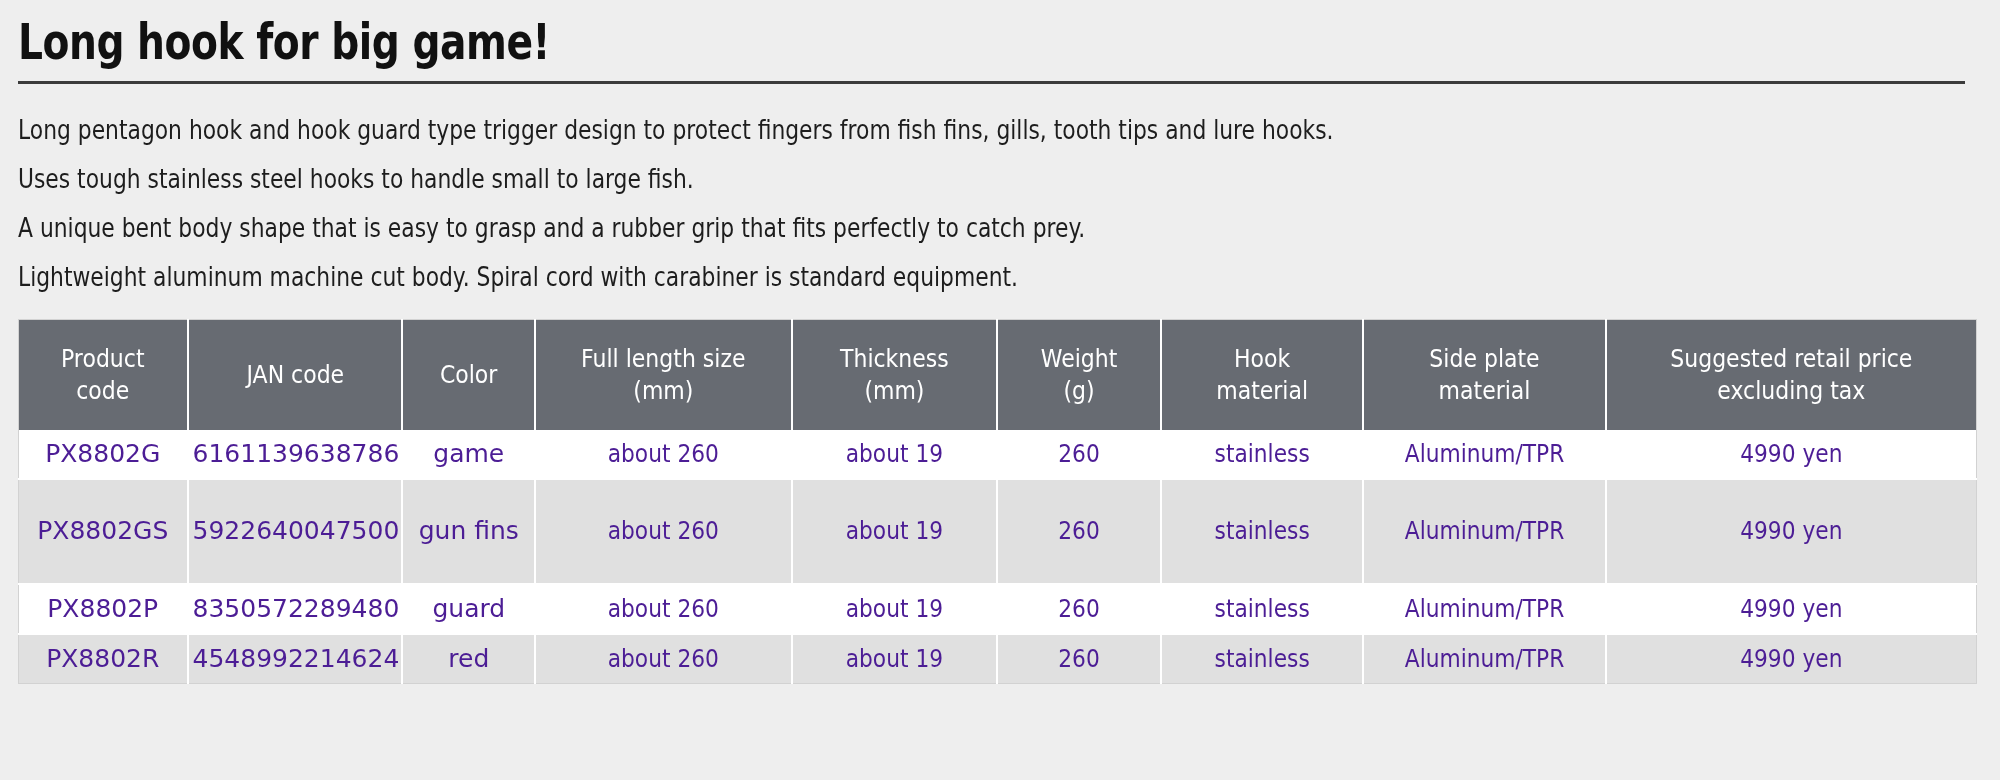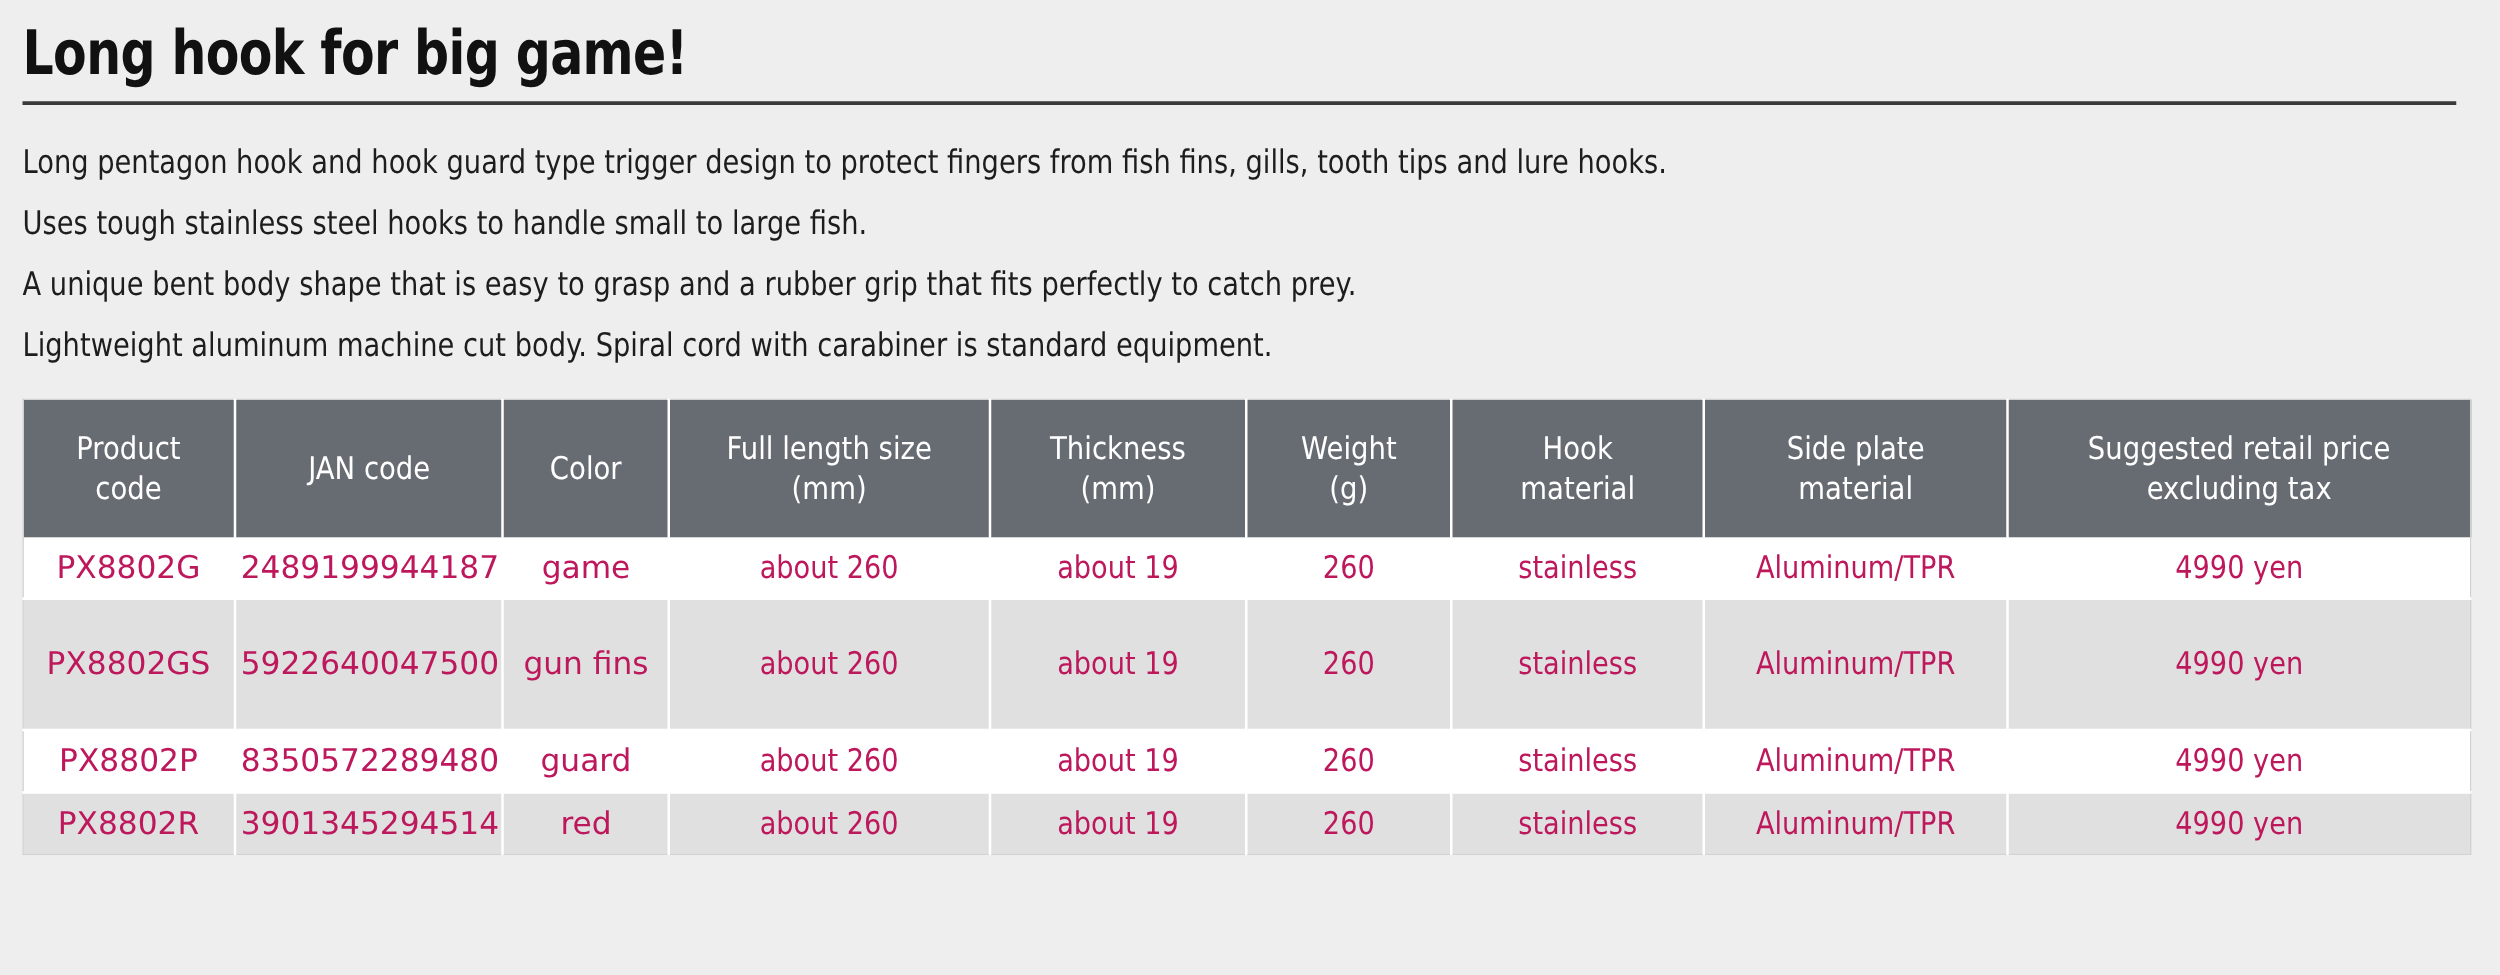--- a/index.html
+++ b/index.html
@@ -87,21 +87,21 @@
   }
   table.spec-table thead th .hdr {
     display: block;
     transform: scaleX(0.88);
   }
 
   table.spec-table tbody td {
     font-family: "DejaVu Sans", sans-serif;
     font-size: 25px;
     line-height: 32px;
-    color: #be185d;
+    color: #4c1d95;
     text-align: center;
     vertical-align: middle;
     padding: 8px 4px;
     border-right: 2px solid #ffffff;
     border-bottom: 2px solid #ffffff;
     box-sizing: border-box;
   }
   table.spec-table tbody td:last-child {
     border-right: none;
   }
@@ -192,21 +192,21 @@
           </th>
         </tr>
       </thead>
       <tbody>
 
         <tr class="row-odd">
           <td>
               <span class="cell">PX8802G</span>
             </td>
           <td>
-              <span class="cell">2489199944187</span>
+              <span class="cell">6161139638786</span>
             </td>
           <td>
               <span class="cell">game</span>
             </td>
           <td class="narrow">
               <span class="cell">about 260</span>
             </td>
           <td class="narrow">
               <span class="cell">about 19</span>
             </td>
@@ -282,21 +282,21 @@
           <td class="narrow">
               <span class="cell">4990 yen</span>
             </td>
         </tr>
 
         <tr class="row-even">
           <td>
               <span class="cell">PX8802R</span>
             </td>
           <td>
-              <span class="cell">3901345294514</span>
+              <span class="cell">4548992214624</span>
             </td>
           <td>
               <span class="cell">red</span>
             </td>
           <td class="narrow">
               <span class="cell">about 260</span>
             </td>
           <td class="narrow">
               <span class="cell">about 19</span>
             </td>

